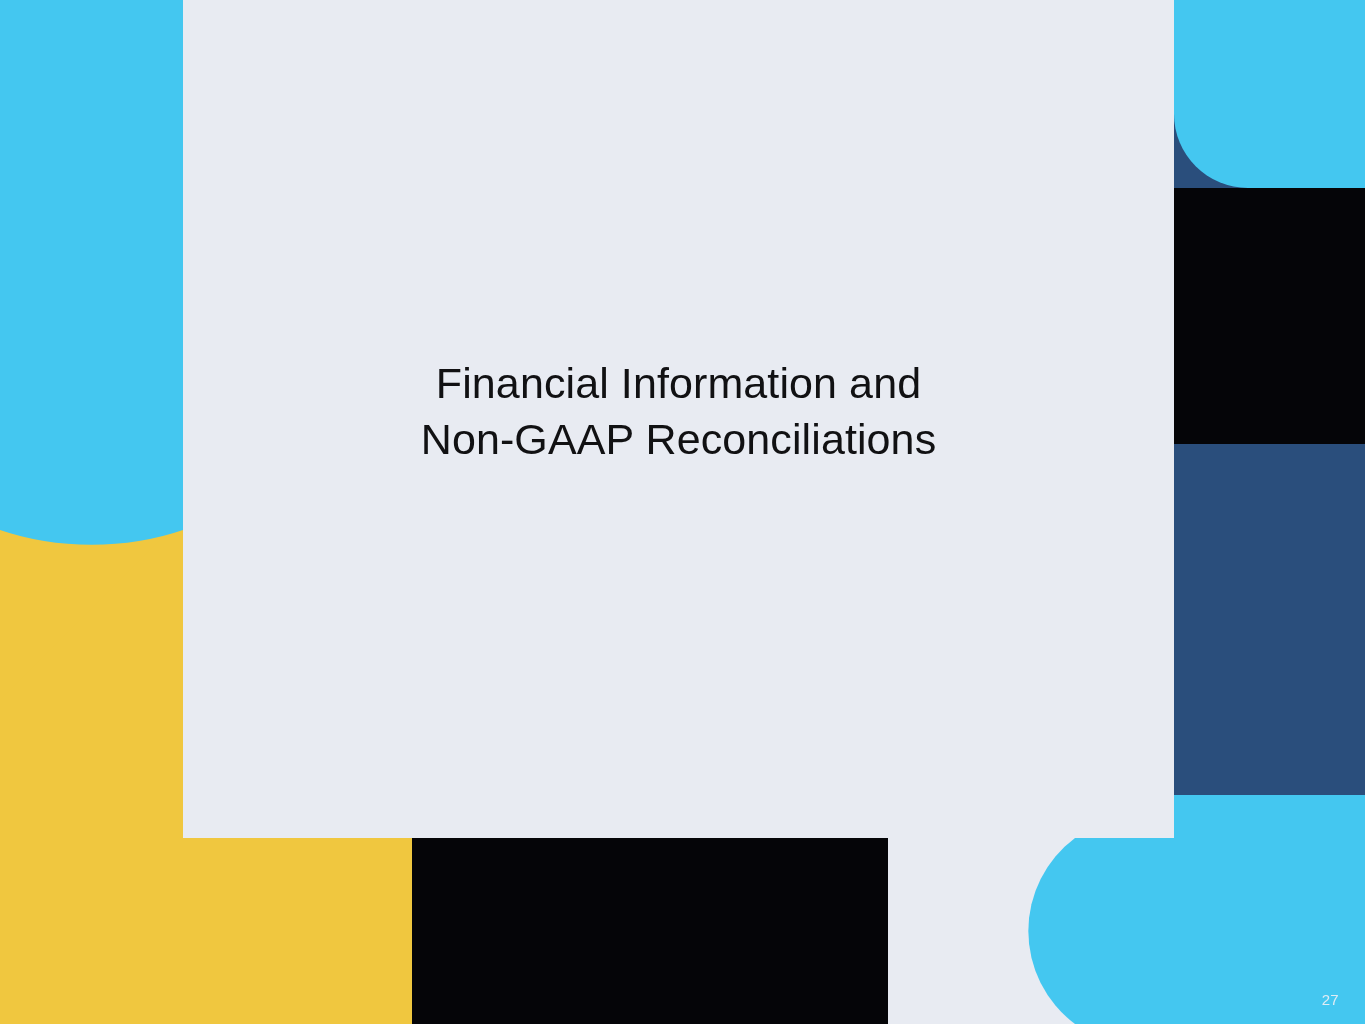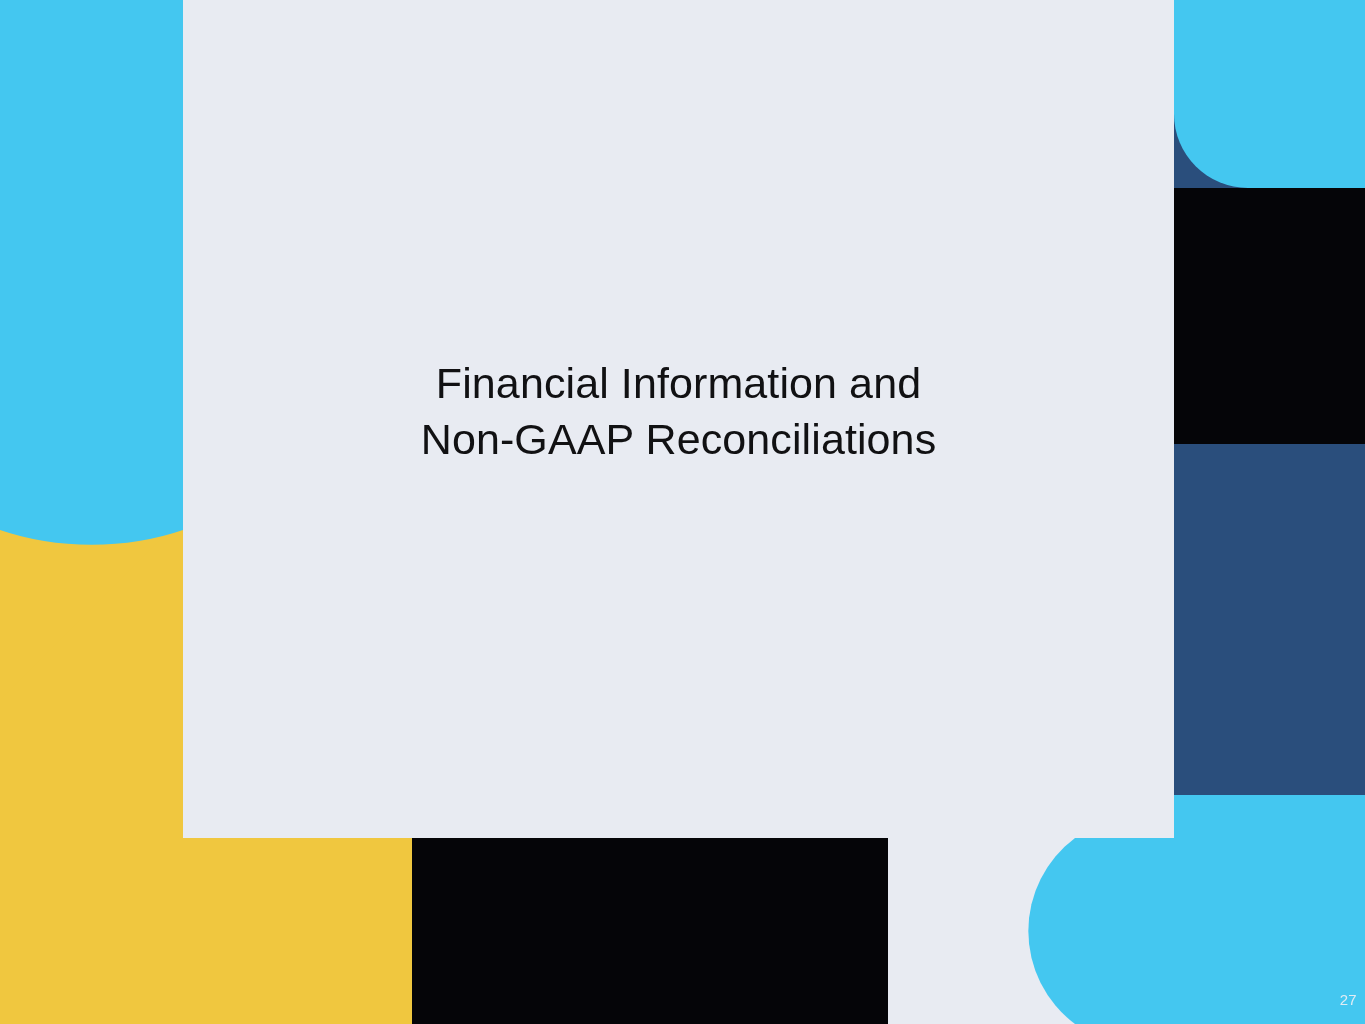--- a/index.html
+++ b/index.html
@@ -48,21 +48,21 @@
     line-height: 1.30;
     color: #111113;
     text-align: center;
     font-weight: 400;
     letter-spacing: 0.1px;
     white-space: pre-line;
     transform: translateY(-7px);
   }
   .page-number {
     position: absolute;
-    right: 8px;
+    right: 26px;
     bottom: 16px;
     font-family: "Liberation Sans", sans-serif;
     font-size: 15px;
     color: #e0ecf4;
     letter-spacing: 0.3px;
     text-align: center;
   }
 </style>
 </head>
 <body>

